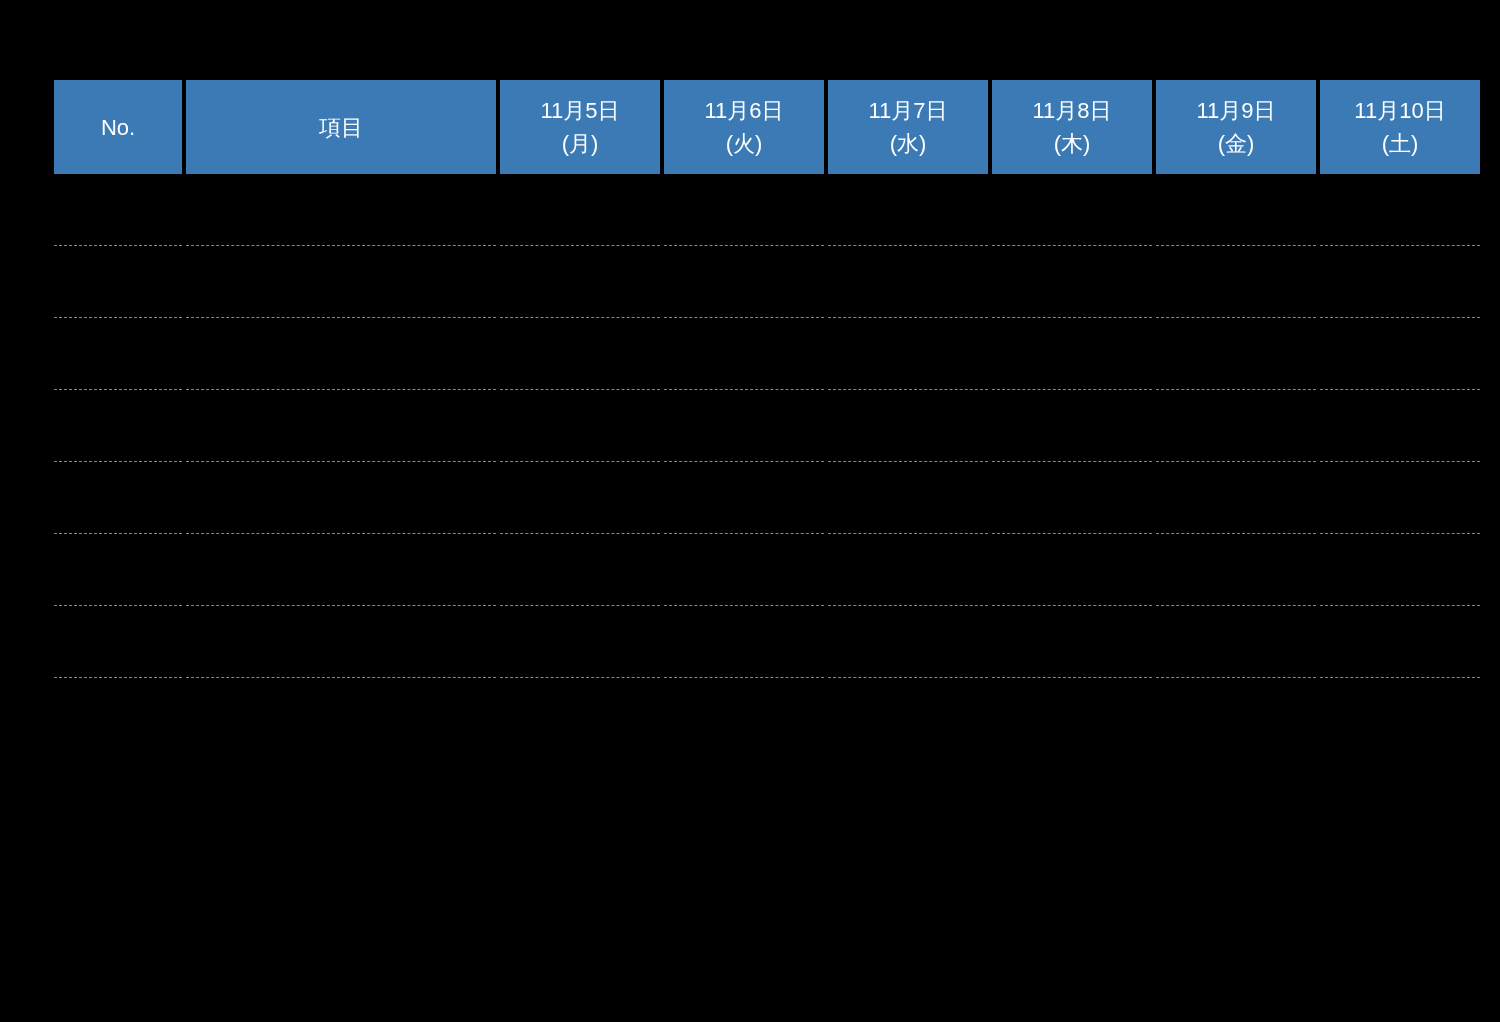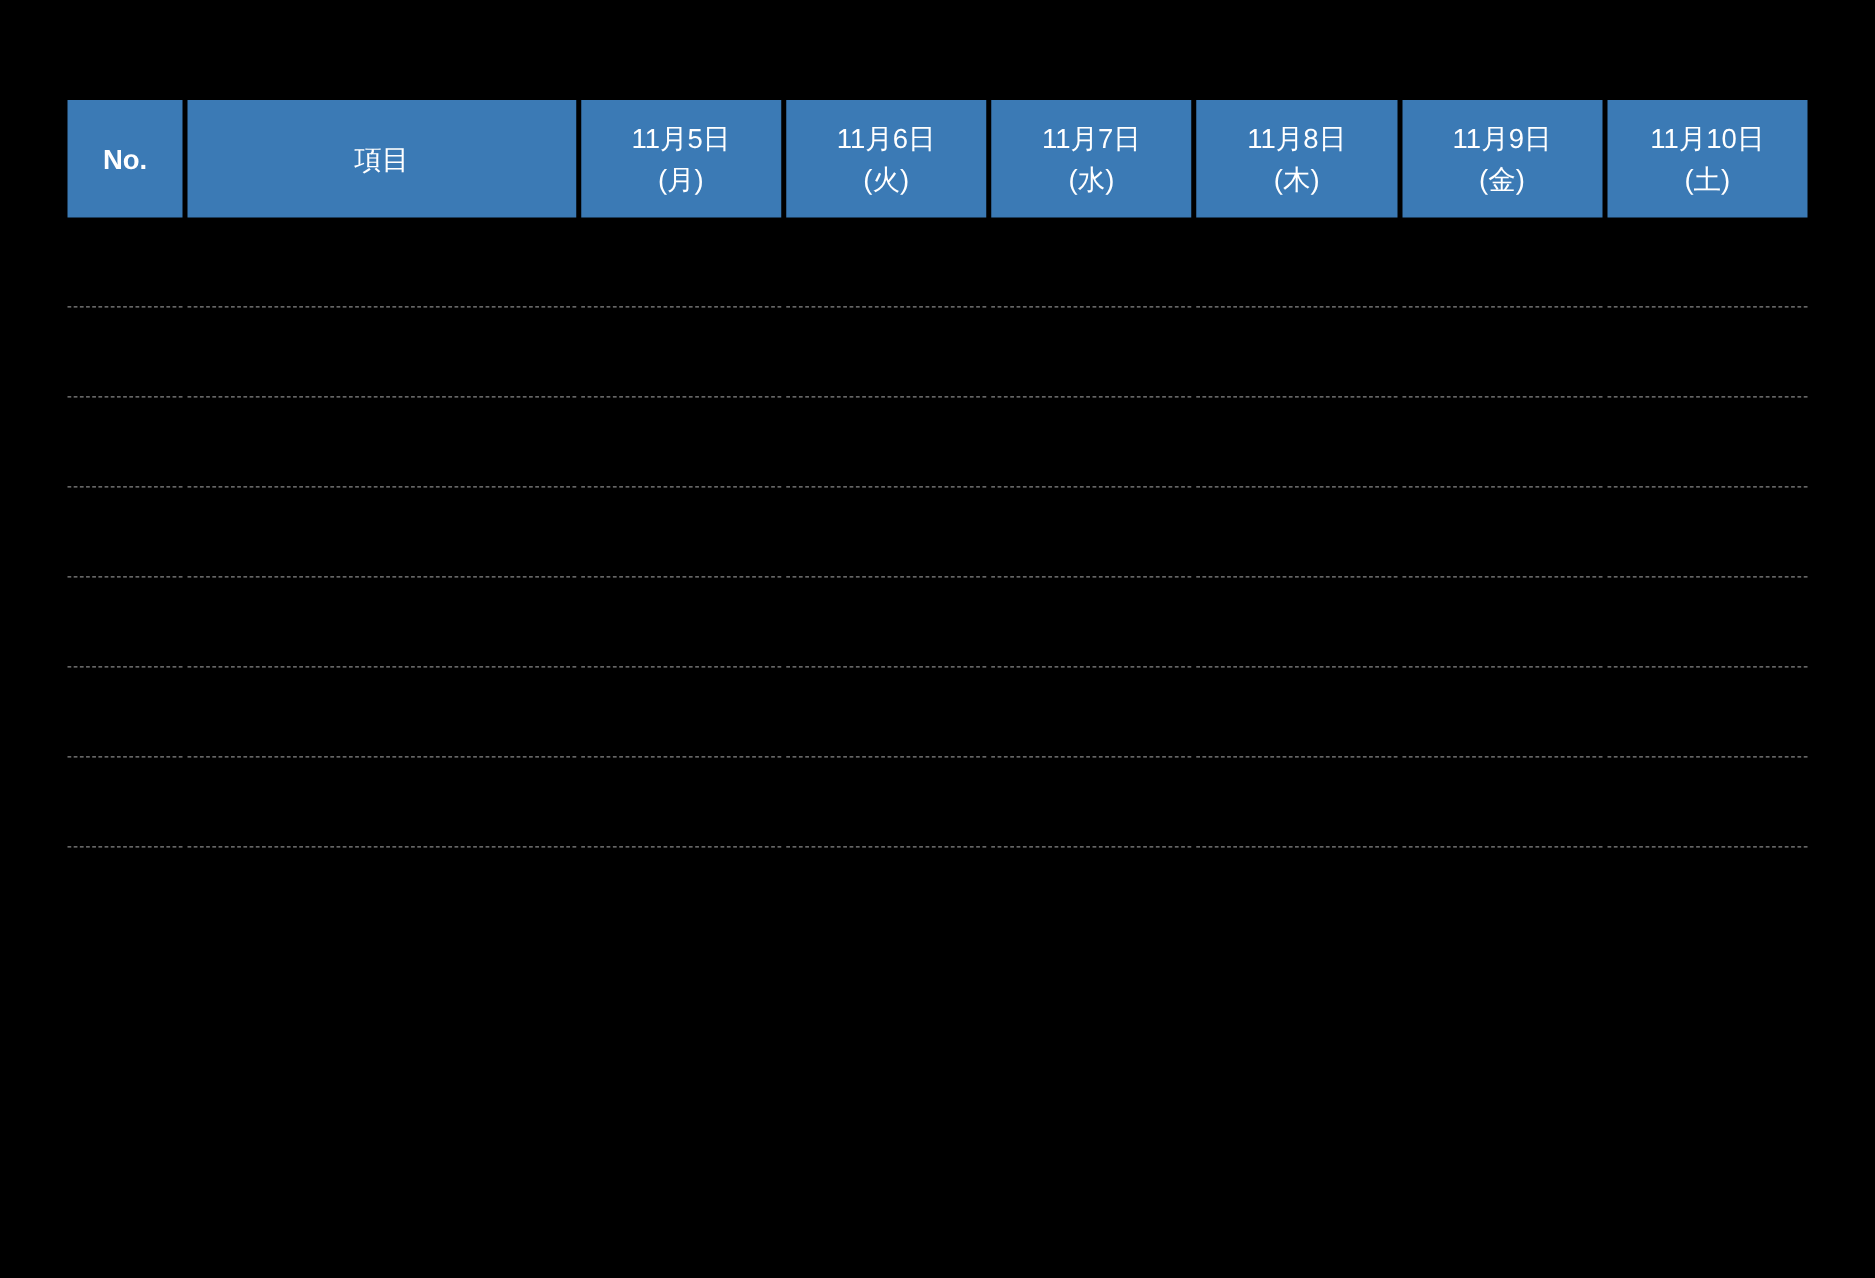--- a/index.html
+++ b/index.html
@@ -23,21 +23,21 @@
   thead th {
     background: #3b7ab5;
     color: #fff;
     font-weight: 400;
     font-size: 22px;
     padding: 14px 4px;
     text-align: center;
     line-height: 1.5;
     border: none;
   }
-  thead th.col-no { width: 92px; font-weight: bold; }
+  thead th.col-no { width: 128px; }
   thead th.col-item { width: 310px; margin-left: 36px; }
   thead th.col-day { width: 160px; }
   tbody td {
     height: 72px;
     border-bottom: 1px dashed #888;
     background: transparent;
   }
   tbody tr:last-child td {
     border-bottom: none;
   }

